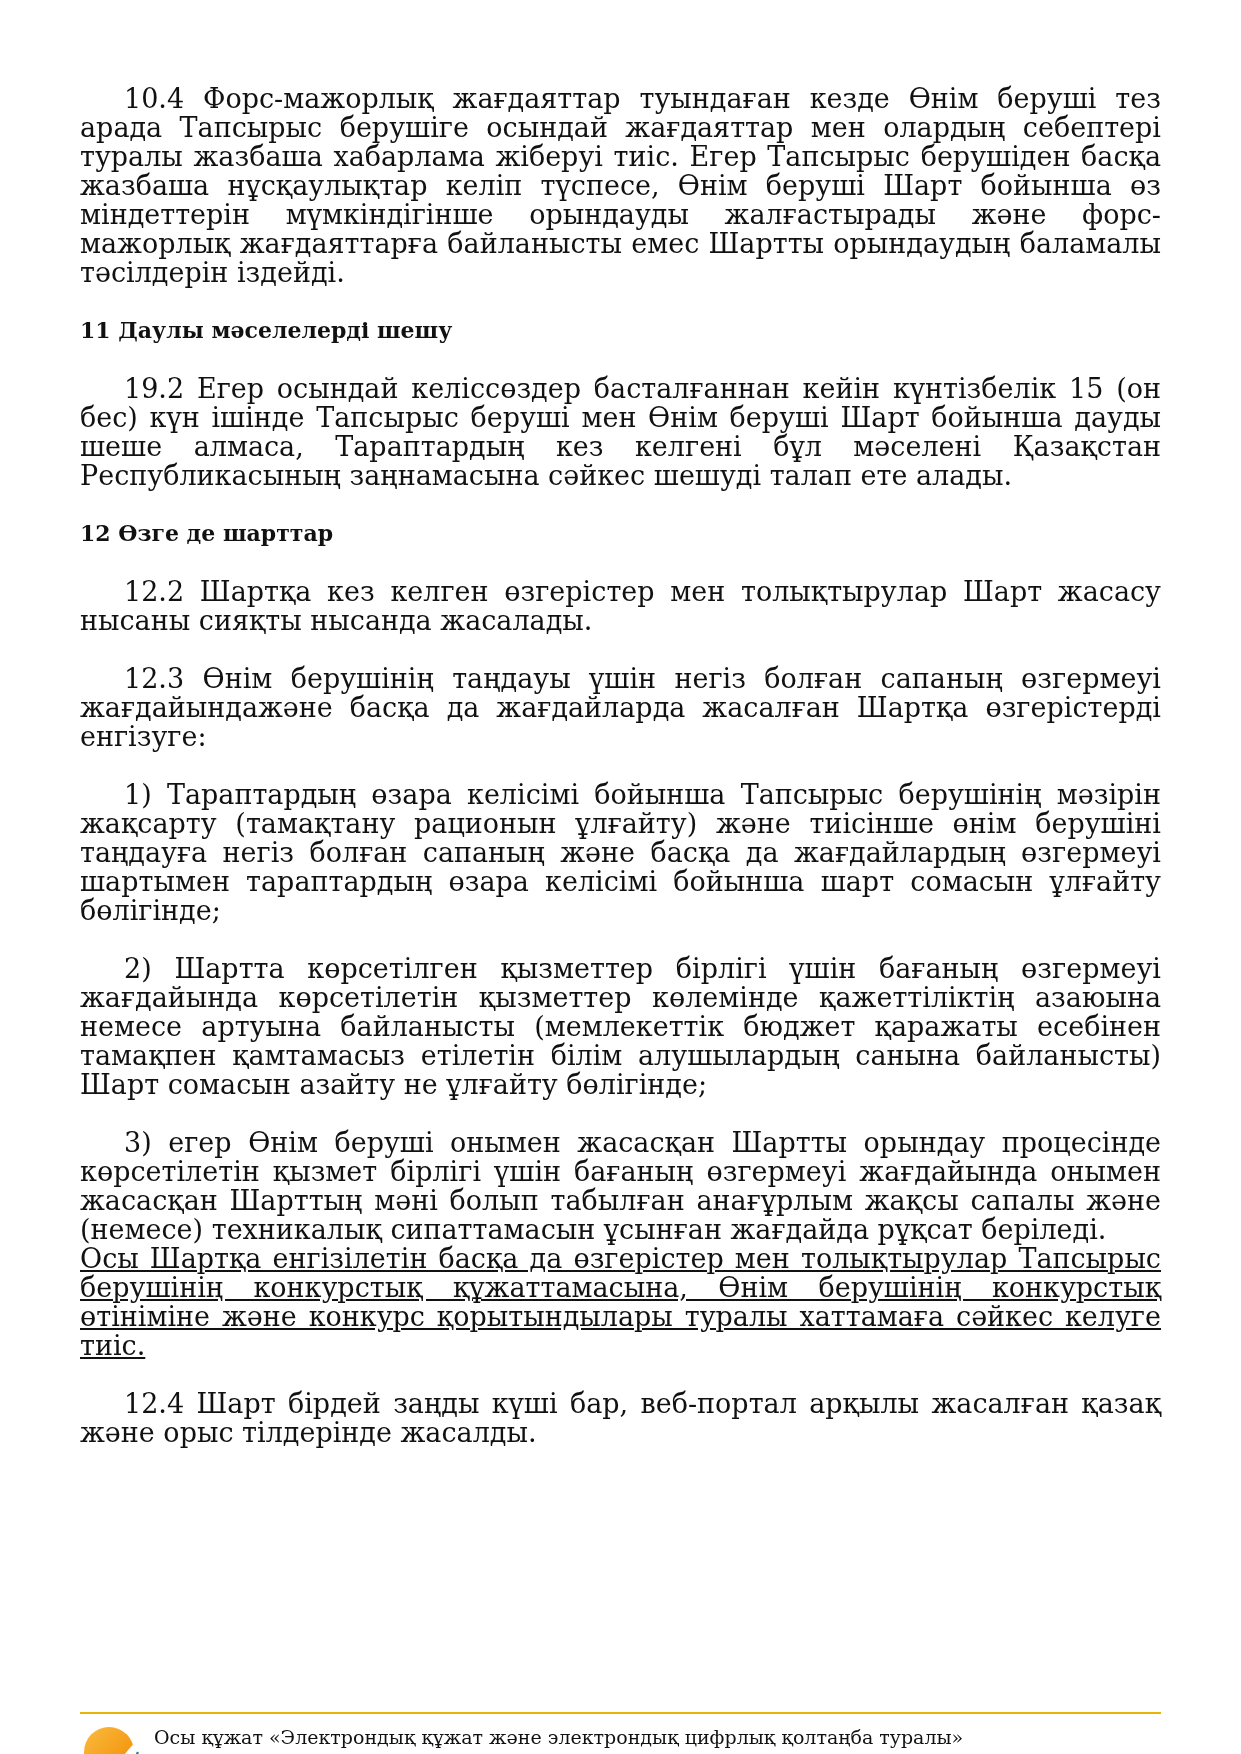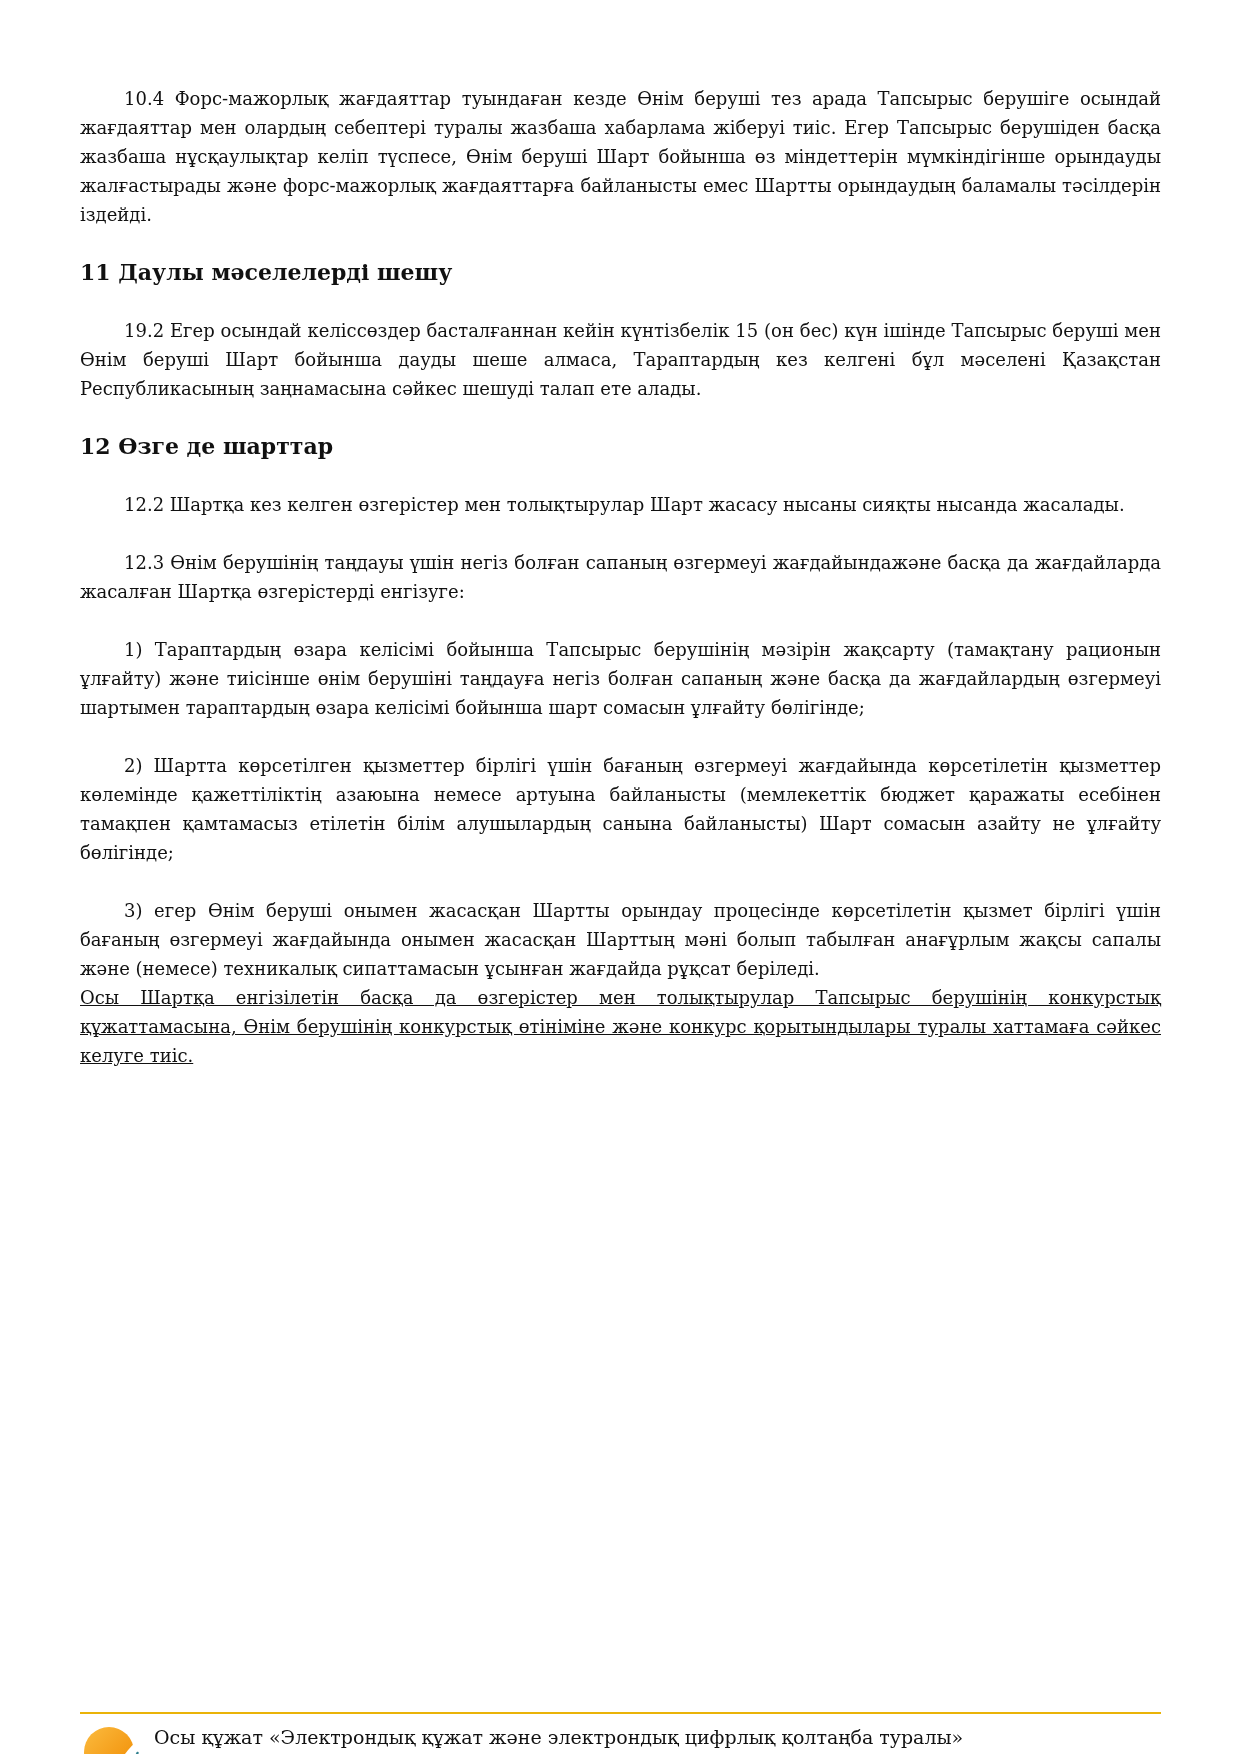--- a/index.html
+++ b/index.html
@@ -14,21 +14,21 @@
     background: #ffffff;
     overflow: hidden;
     font-family: "DejaVu Serif", "Liberation Serif", serif;
     color: #111111;
   }
   .content {
     padding: 84px 80px 0 80px;
   }
   p.body {
     margin: 0 0 29px 0;
-    font-size: 18px;
+    font-size: 27px;
     line-height: 29px;
     text-align: justify;
     text-indent: 44px;
   }
   p.body.tight {
     margin-bottom: 0;
   }
   p.body.continuation {
     text-indent: 0;
     text-decoration: underline;
@@ -85,20 +85,21 @@
     <p class="body">12.3 Өнім берушінің таңдауы үшін негіз болған сапаның өзгермеуі жағдайындажәне басқа да жағдайларда жасалған Шартқа өзгерістерді енгізуге:</p>
 
     <p class="body">1) Тараптардың өзара келісімі бойынша Тапсырыс берушінің мәзірін жақсарту (тамақтану рационын ұлғайту) және тиісінше өнім берушіні таңдауға негіз болған сапаның және басқа да жағдайлардың өзгермеуі шартымен тараптардың өзара келісімі бойынша шарт сомасын ұлғайту бөлігінде;</p>
 
     <p class="body">2) Шартта көрсетілген қызметтер бірлігі үшін бағаның өзгермеуі жағдайында көрсетілетін қызметтер көлемінде қажеттіліктің азаюына немесе артуына байланысты (мемлекеттік бюджет қаражаты есебінен тамақпен қамтамасыз етілетін білім алушылардың санына байланысты) Шарт сомасын азайту не ұлғайту бөлігінде;</p>
 
     <p class="body tight">3) егер Өнім беруші онымен жасасқан Шартты орындау процесінде көрсетілетін қызмет бірлігі үшін бағаның өзгермеуі жағдайында онымен жасасқан Шарттың мәні болып табылған анағұрлым жақсы сапалы және (немесе) техникалық сипаттамасын ұсынған жағдайда рұқсат беріледі.</p>
 
     <p class="body continuation">Осы Шартқа енгізілетін басқа да өзгерістер мен толықтырулар Тапсырыс берушінің конкурстық құжаттамасына, Өнім берушінің конкурстық өтініміне және конкурс қорытындылары туралы хаттамаға сәйкес келуге тиіс.</p>
 
+    <p class="body">12.4 Шарт бірдей заңды күші бар, веб-портал арқылы жасалған қазақ және орыс тілдерінде жасалды.</p>
 
 
 
   </div>
 
   <div class="footer">
     <span class="footer-logo">
       <svg width="58" height="58" viewBox="0 0 58 58" aria-hidden="true">
         <defs>
           <linearGradient id="lgOrange" x1="0" y1="0" x2="1" y2="1">

